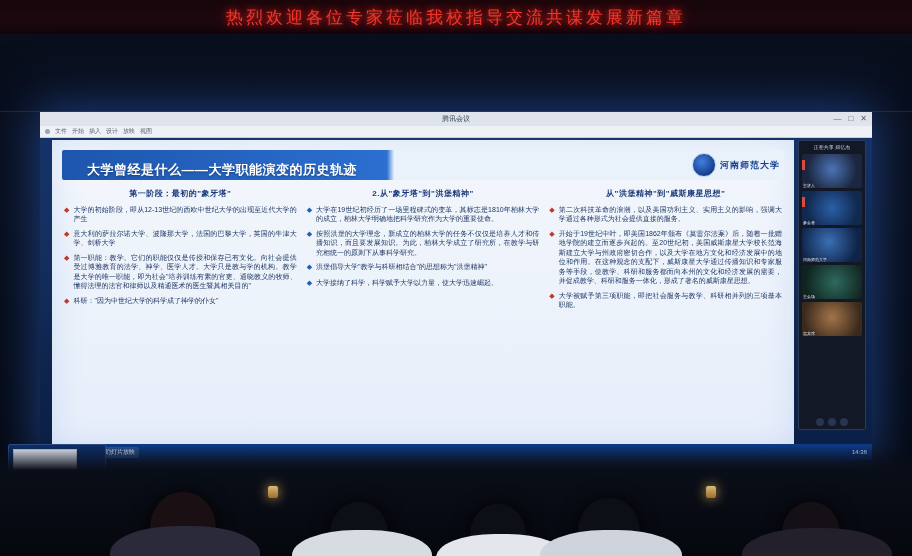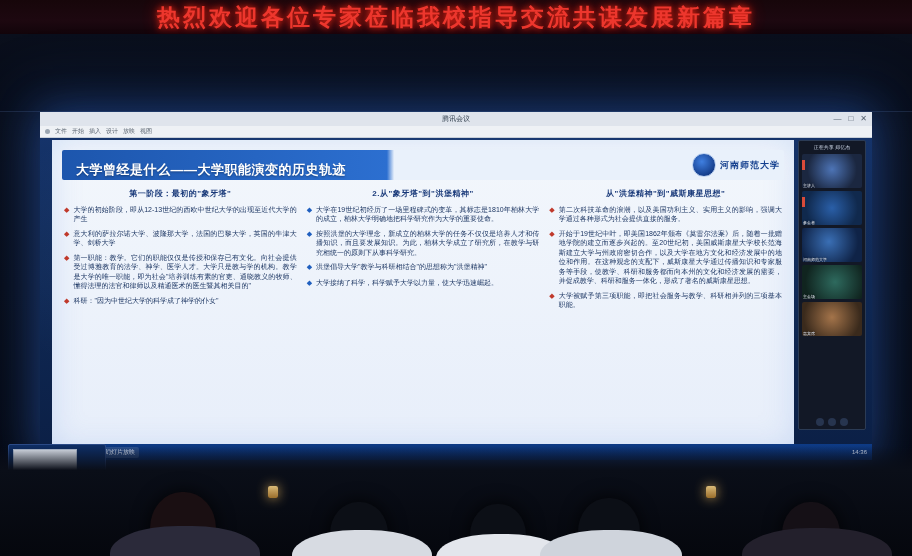--- a/index.html
+++ b/index.html
@@ -25,23 +25,23 @@
     position: absolute;
     left: 0; top: 0; width: 912px; height: 34px;
     background: linear-gradient(180deg,#17060a 0%, #1d0810 60%, #12040a 100%);
     overflow: hidden;
     display: flex;
     align-items: center;
     justify-content: center;
   }
   .led-text {
     color: #ff3b30;
-    font-size: 23px;
+    font-size: 17px;
     letter-spacing: 3px;
-    font-weight: bold;
+    font-weight: normal;
     text-shadow: 0 0 6px #ff2a18, 0 0 16px #b31208;
     filter: blur(0.7px);
     opacity: .92;
     white-space: nowrap;
   }
   .wall-top {
     position: absolute; left:0; top:34px; width:912px; height:78px;
     background: linear-gradient(180deg,#0a0f1c 0%, #070b16 100%);
   }
   .wall-top:after{
@@ -86,21 +86,21 @@
     box-shadow: inset 0 0 30px rgba(120,160,230,.25);
     overflow:hidden;
   }
   .slide-header {
     position:absolute; left:10px; top:10px; right:10px; height:30px;
     background: linear-gradient(90deg,#1d56ad 0%, #2c6fd0 45%, #e9f1fb 46%, #e9f1fb 100%);
     border-radius:2px;
     display:flex; align-items:center;
   }
   .slide-title {
-    color:#ffffff; font-size:13px; font-weight:bold; padding-left:14px;
+    color:#ffffff; font-size:13px; font-weight:bold; padding-left:25px;
     white-space:nowrap; letter-spacing:.5px;
     text-shadow:0 1px 2px rgba(0,0,0,.35);
     margin-top:10px;
   }
   .univ-logo{
     position:absolute; right:4px; top:2px; height:26px; display:flex; align-items:center; gap:4px;
   }
   .logo-seal{
     width:22px;height:22px;border-radius:50%;
     background: radial-gradient(circle at 40% 35%, #3f7fe0 0%, #163f8d 70%, #0c2a63 100%);

